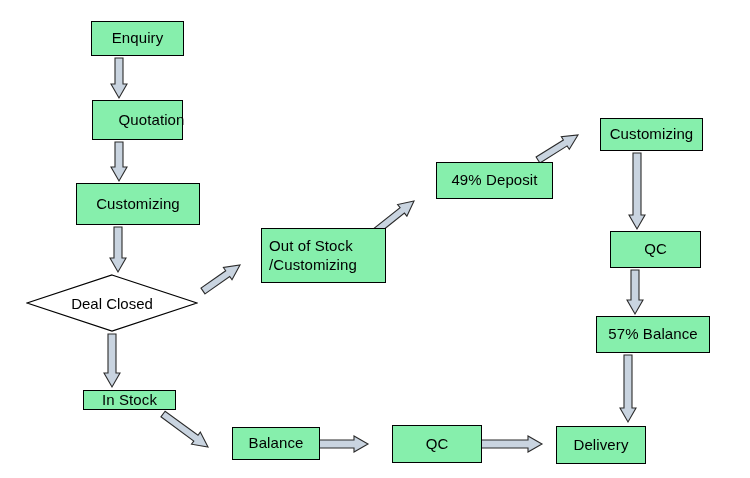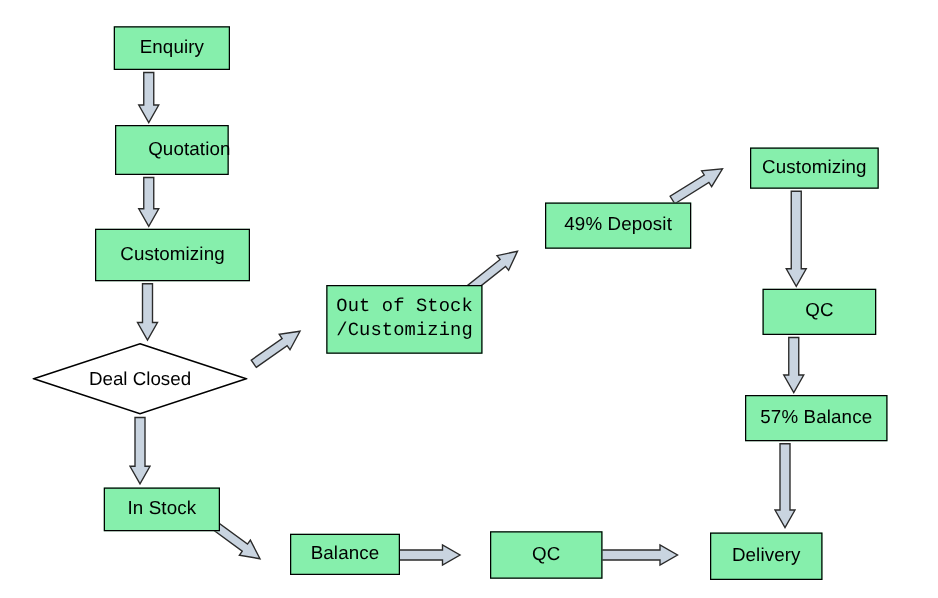--- a/index.html
+++ b/index.html
@@ -123,25 +123,25 @@
   <div id="node-layer">
       <div class="node" style="left: 73px; top: 21px; width: 93px; height: 35px;">Enquiry</div>
       <div class="node" style="left: 74px; top: 100px; width: 91px; height: 40px; padding-left: 28px;">Quotation</div>
       <div class="node" style="left: 58px; top: 183px; width: 124px; height: 42px;">Customizing</div>
       <div class="diamond-wrap" style="left: 26px; top: 274px; width: 172px; height: 58px;">
         <svg width="172" height="58" viewBox="0 0 172 58">
           <polygon points="86,1 171,29 86,57 1,29" fill="#ffffff" stroke="#000000" stroke-width="1.3"></polygon>
         </svg>
         <div class="diamond-label">Deal Closed</div>
       </div>
-      <div class="node" style="left: 65px; top: 390px; width: 93px; height: 35px;">In Stock</div>
-      <div class="node multiline" style="left: 243px; top: 228px; width: 125px; height: 55px; font-family: Liberation Mono, monospace;">Out of Stock
+      <div class="node" style="left: 65px; top: 390px; width: 93px; height: 20px;">In Stock</div>
+      <div class="node multiline" style="left: 243px; top: 228px; width: 125px; height: 55px;">Out of Stock
 /Customizing</div>
       <div class="node" style="left: 418px; top: 162px; width: 117px; height: 37px;">49% Deposit</div>
       <div class="node" style="left: 582px; top: 118px; width: 103px; height: 33px;">Customizing</div>
       <div class="node" style="left: 592px; top: 231px; width: 91px; height: 37px;">QC</div>
       <div class="node" style="left: 578px; top: 316px; width: 114px; height: 37px;">57% Balance</div>
       <div class="node" style="left: 214px; top: 427px; width: 88px; height: 33px;">Balance</div>
       <div class="node" style="left: 374px; top: 425px; width: 90px; height: 38px;">QC</div>
-      <div class="node" style="left: 550px; top: 426px; width: 90px; height: 38px;">Delivery</div>
+      <div class="node" style="left: 538px; top: 426px; width: 90px; height: 38px;">Delivery</div>
     </div>
 
 </div>
 
 </body></html>

